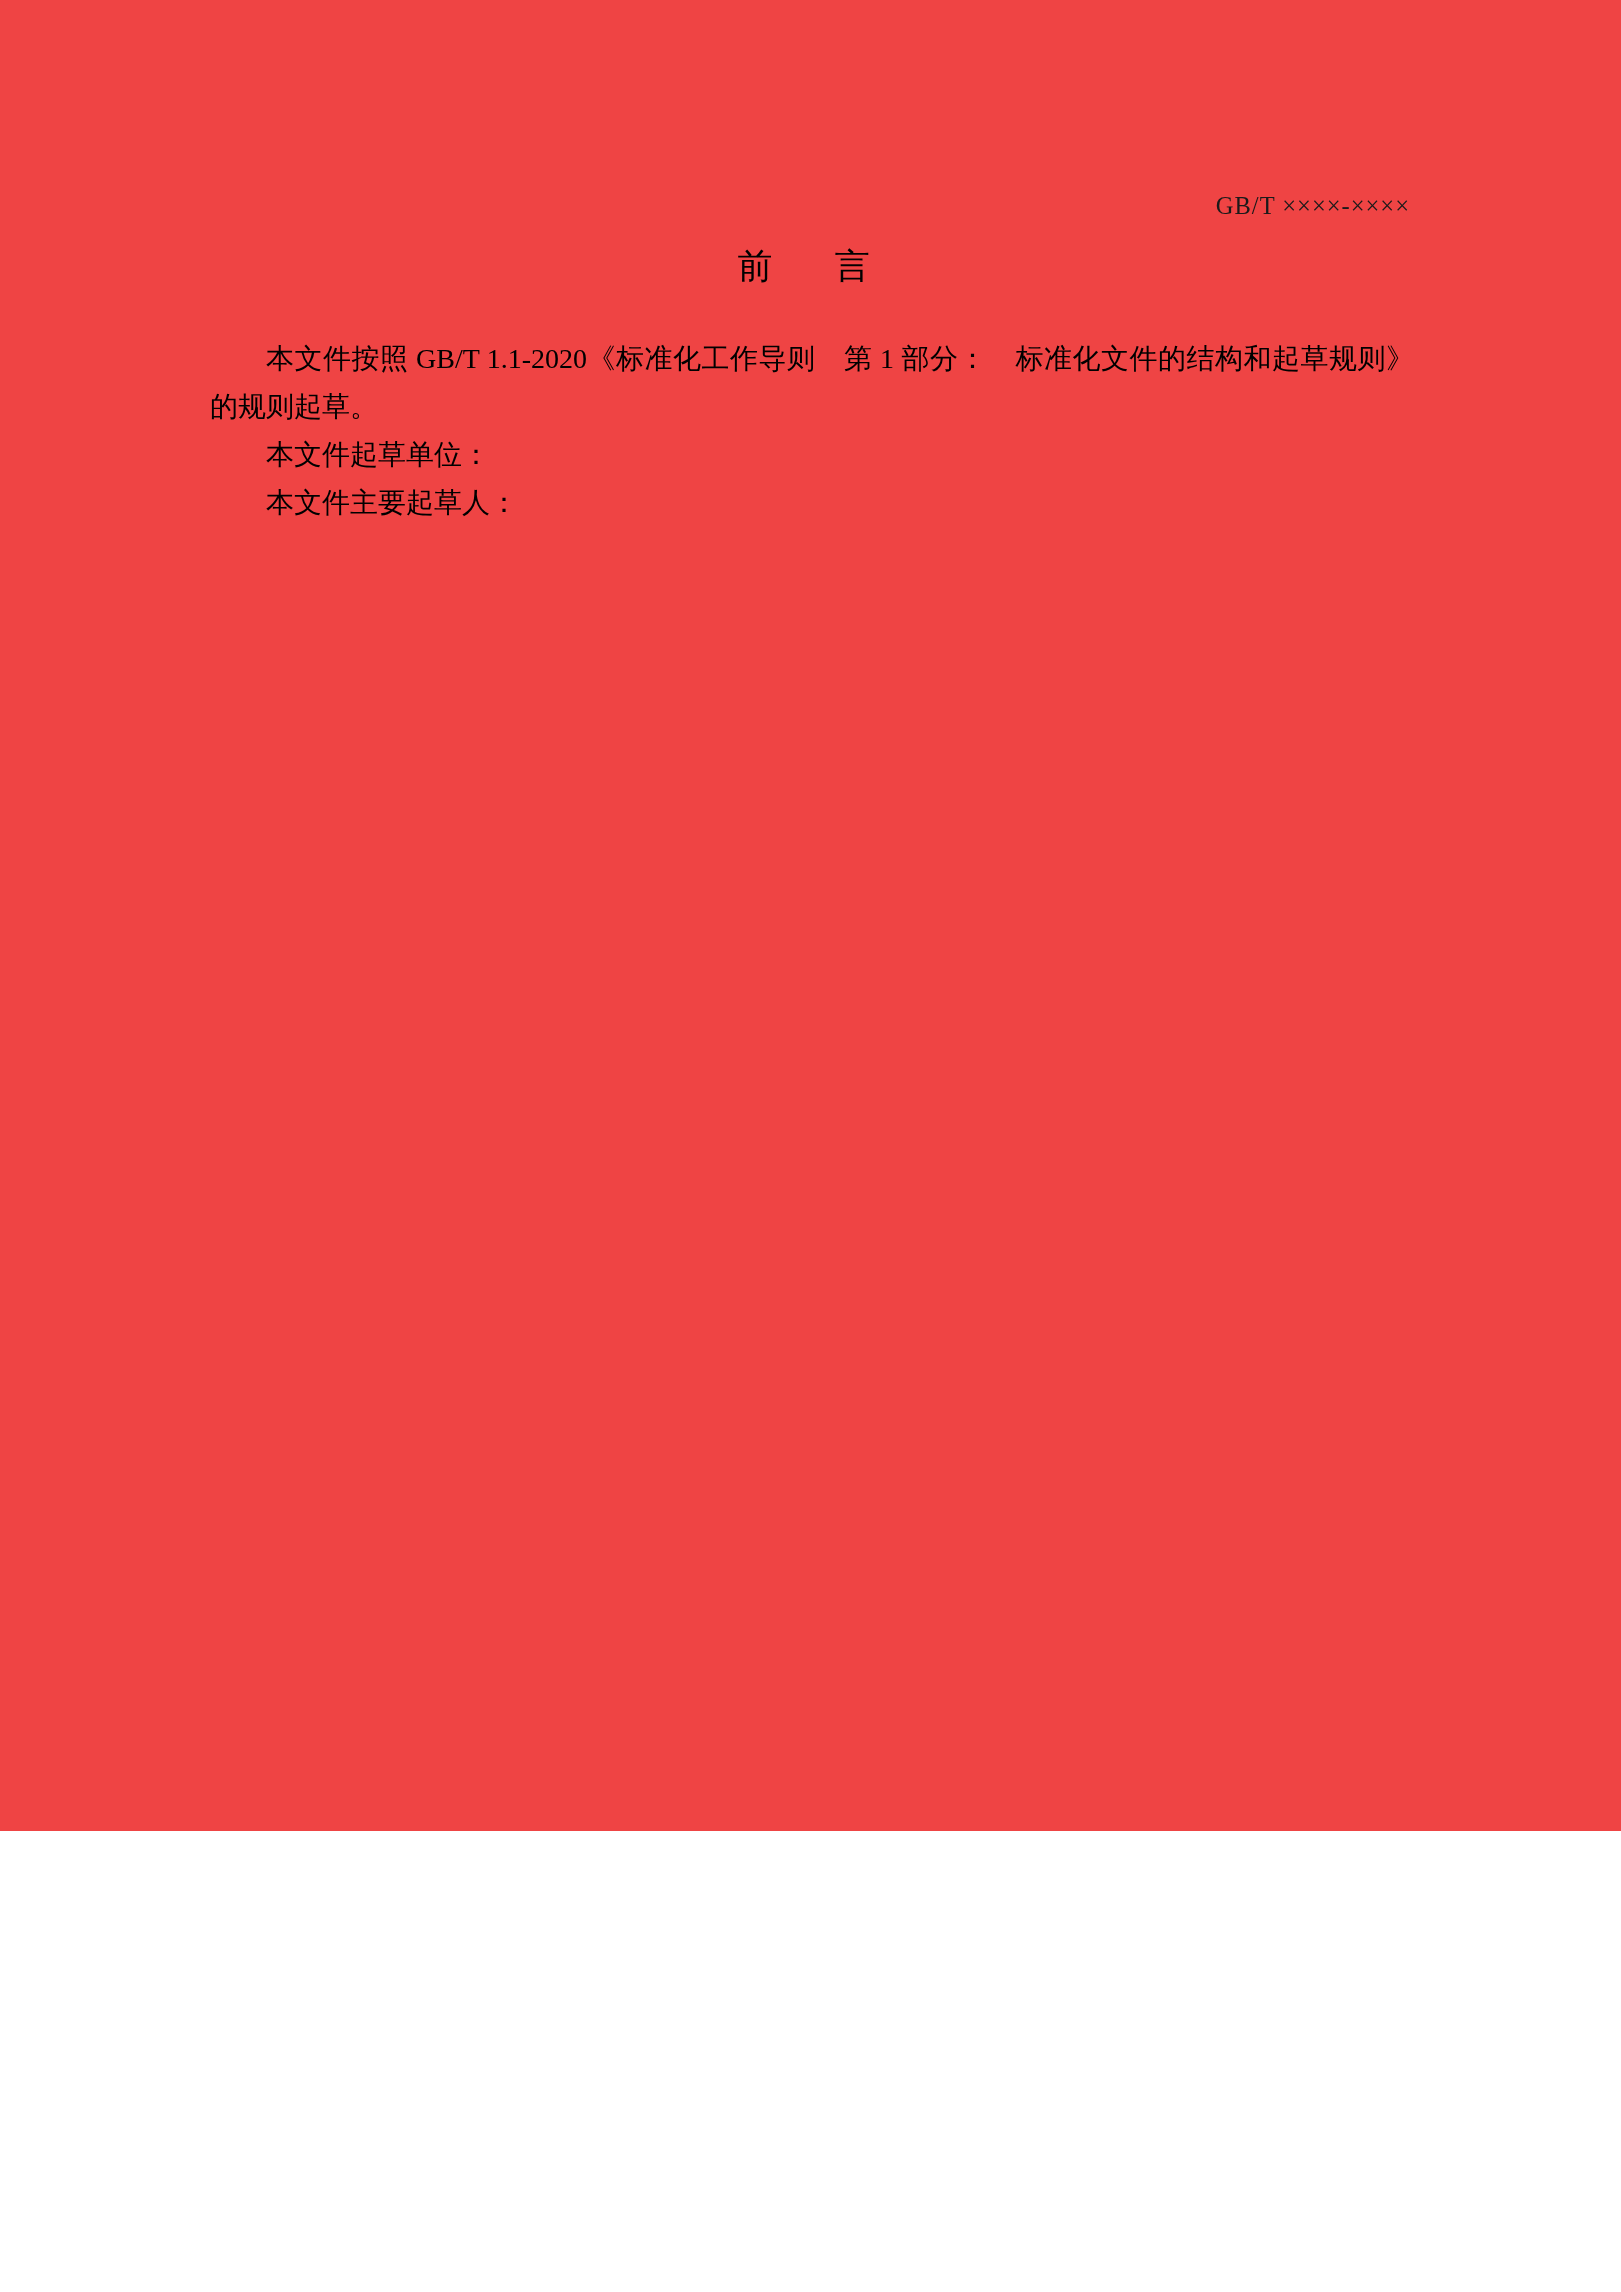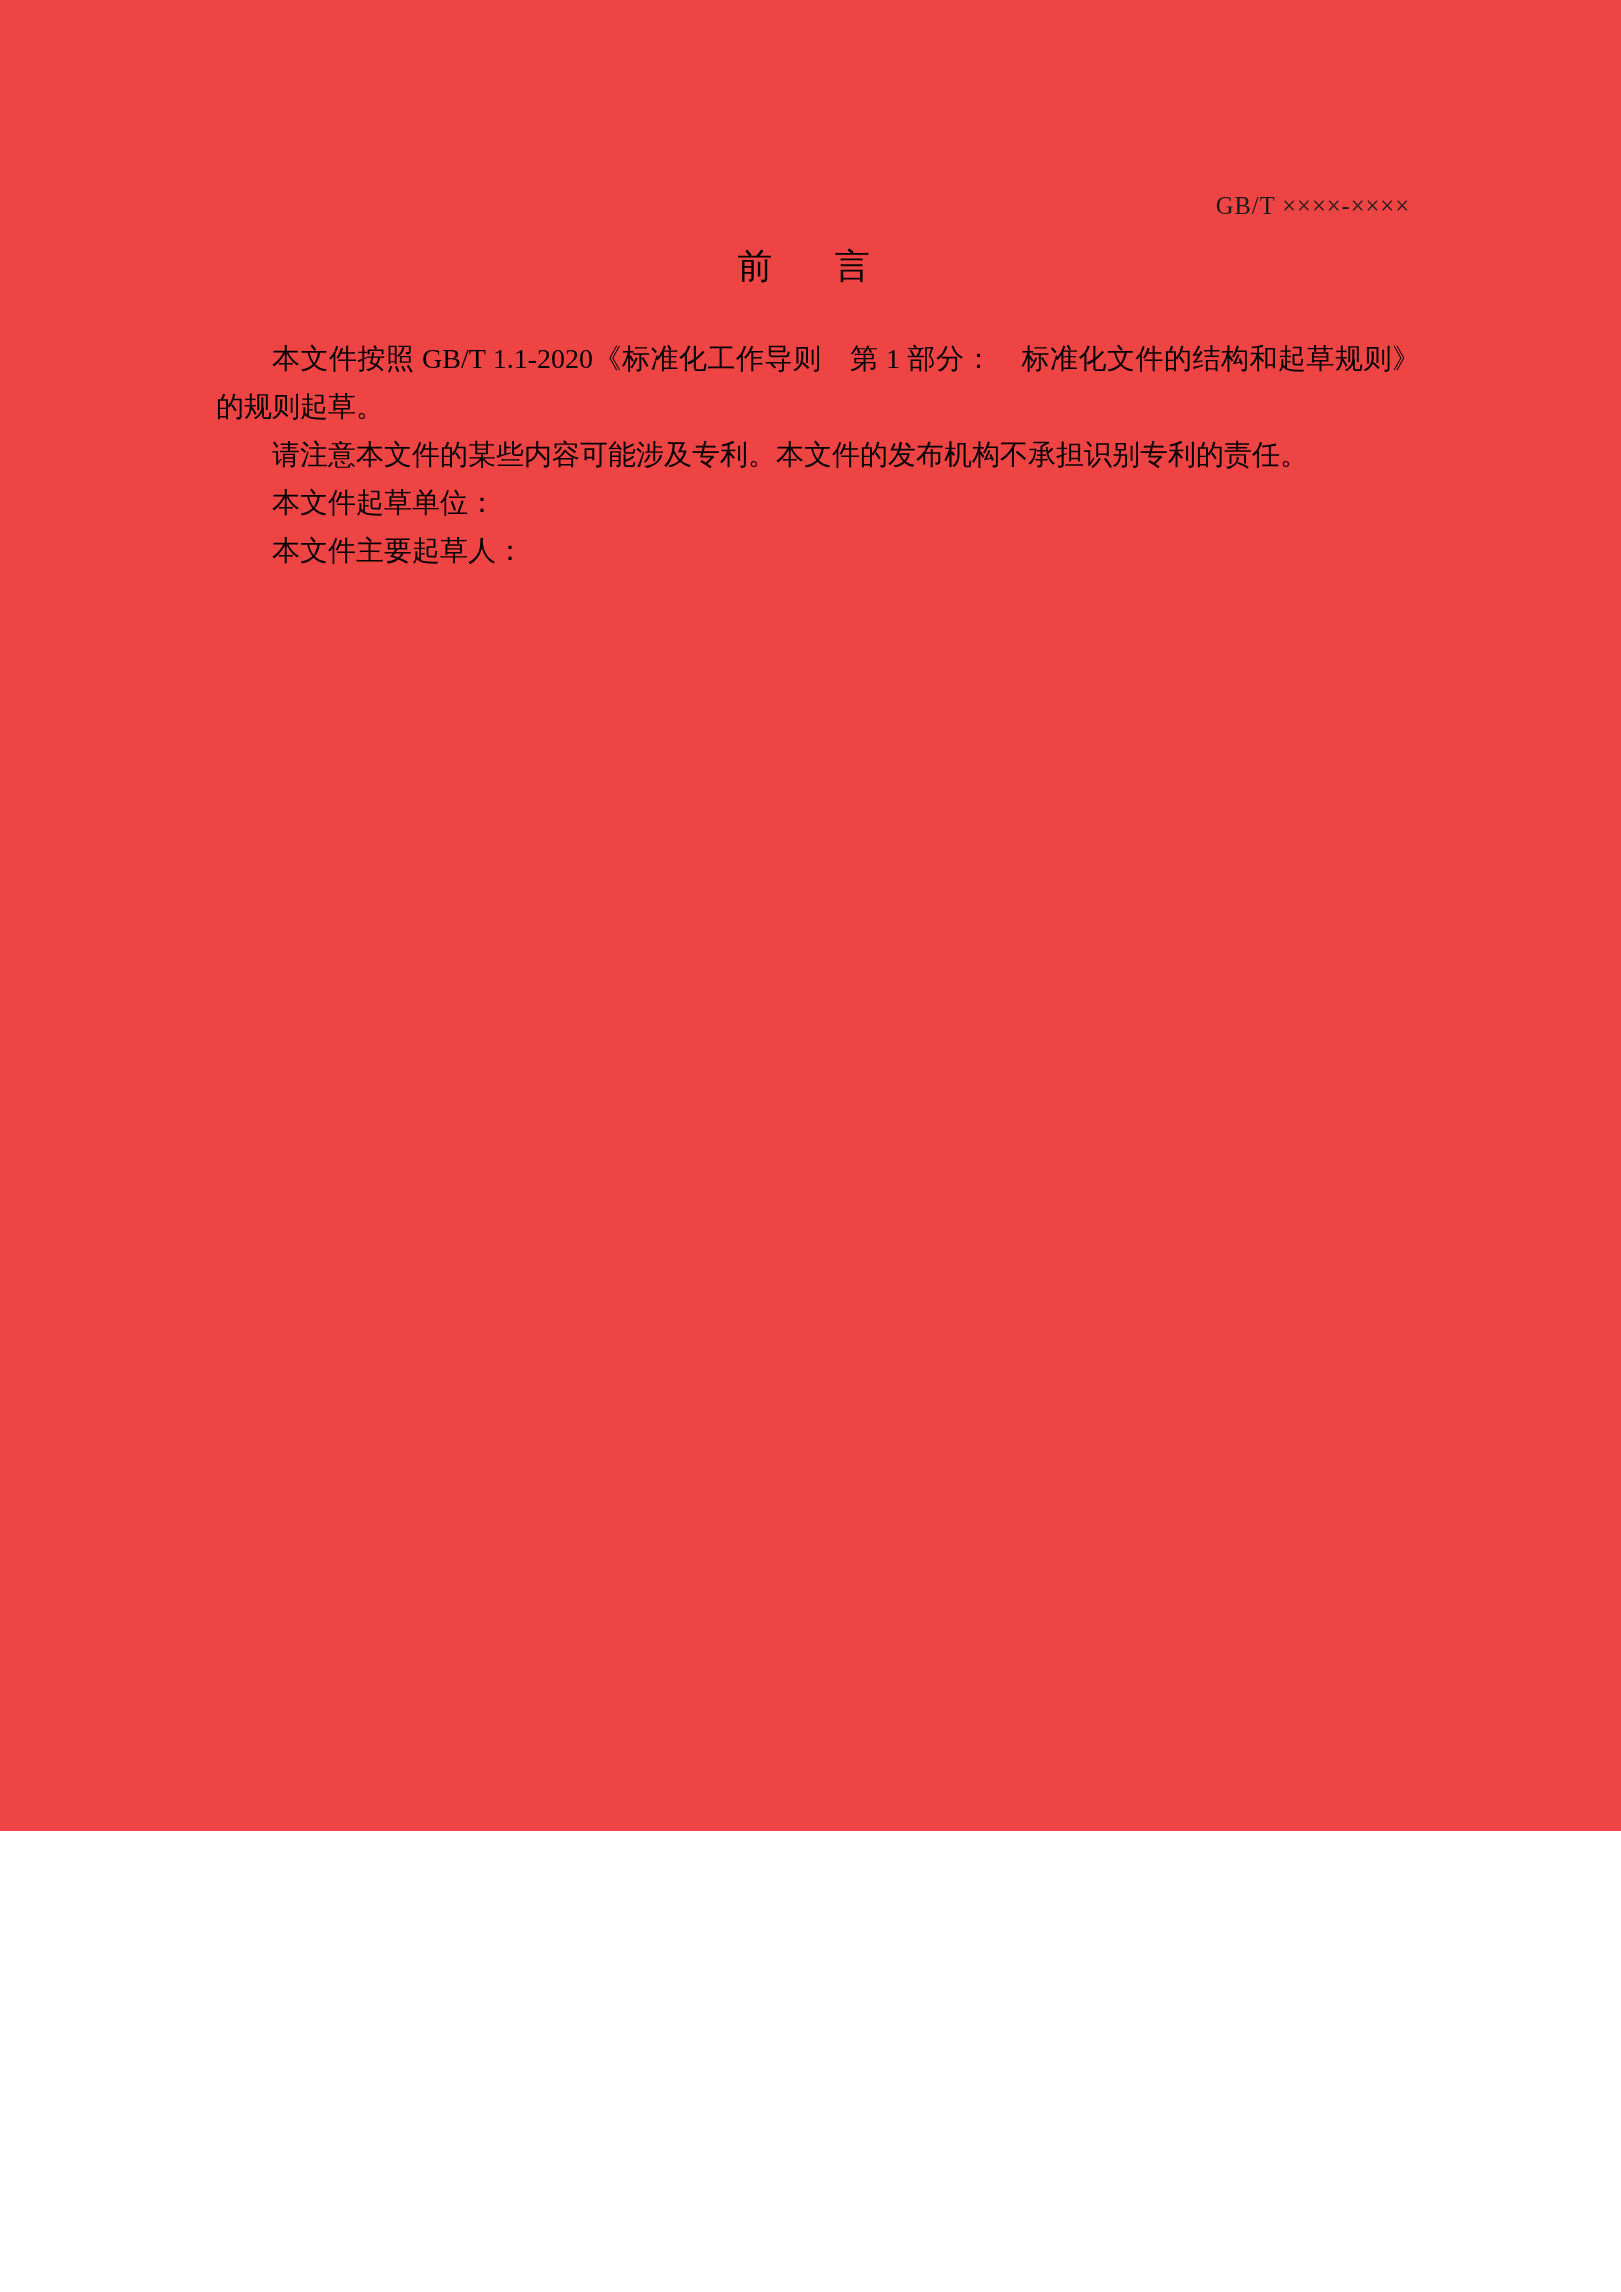--- a/index.html
+++ b/index.html
@@ -38,21 +38,21 @@
     text-align: center;
     font-family: "DejaVu Sans", "Liberation Sans", sans-serif;
     font-weight: normal;
     font-size: 35px;
     letter-spacing: 13.7px;
     color: #000000;
   }
   .body-block {
     position: absolute;
     top: 335px;
-    left: 216px;
+    left: 210px;
     width: 1204px;
   }
   .para {
     font-size: 28px;
     line-height: 48px;
     text-align: justify;
     text-justify: inter-ideograph;
     margin: 0 0 0 0;
     color: #000000;
   }
@@ -64,19 +64,18 @@
 <body>
 
 <div class="page">
 
   <div class="header-code">GB/T ××××-××××</div>
 
   <div class="doc-title">前　言</div>
 
   <div class="body-block">
     <p class="para indent">本文件按照 GB/T 1.1-2020《标准化工作导则　第 1 部分：　标准化文件的结构和起草规则》的规则起草。</p>
-    <p class="para indent">请注意本文件的某些内容可能涉及专利。本文件的发布机构不承担识别专利的责任。</p>
     <p class="para indent">本文件起草单位：</p>
     <p class="para indent">本文件主要起草人：</p>
   </div>
 
 </div>
 
 
 </body></html>

